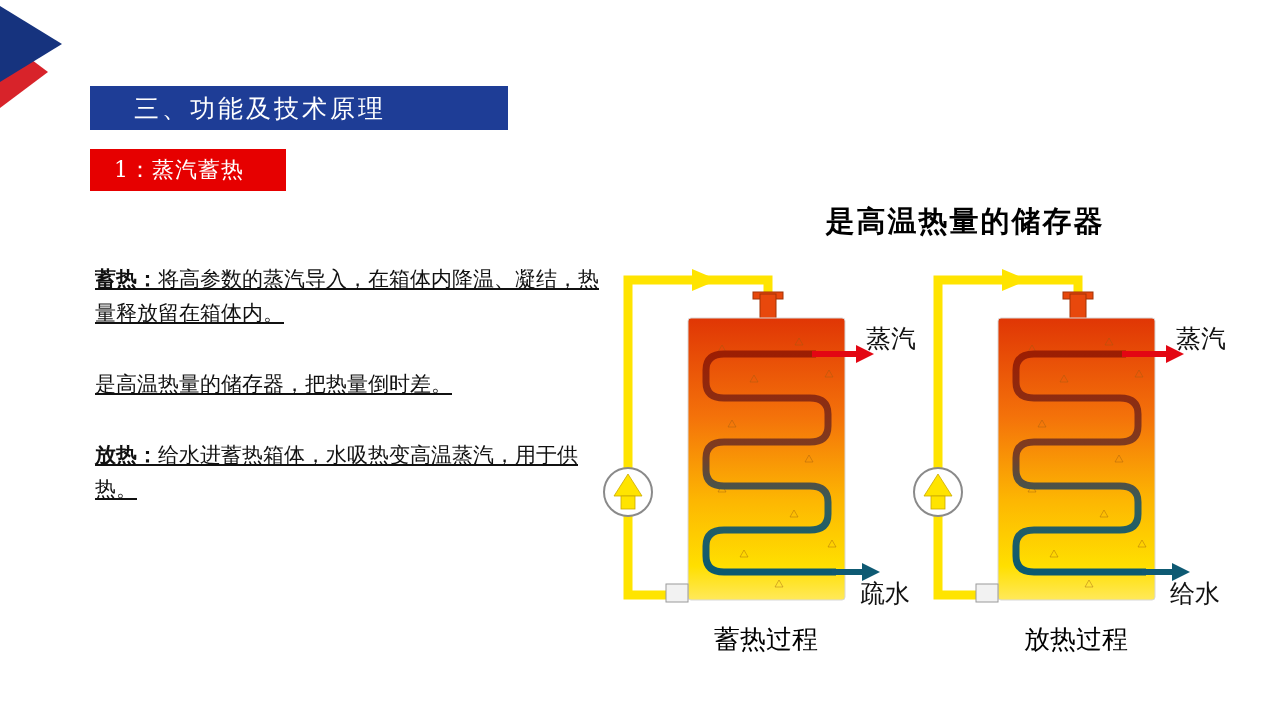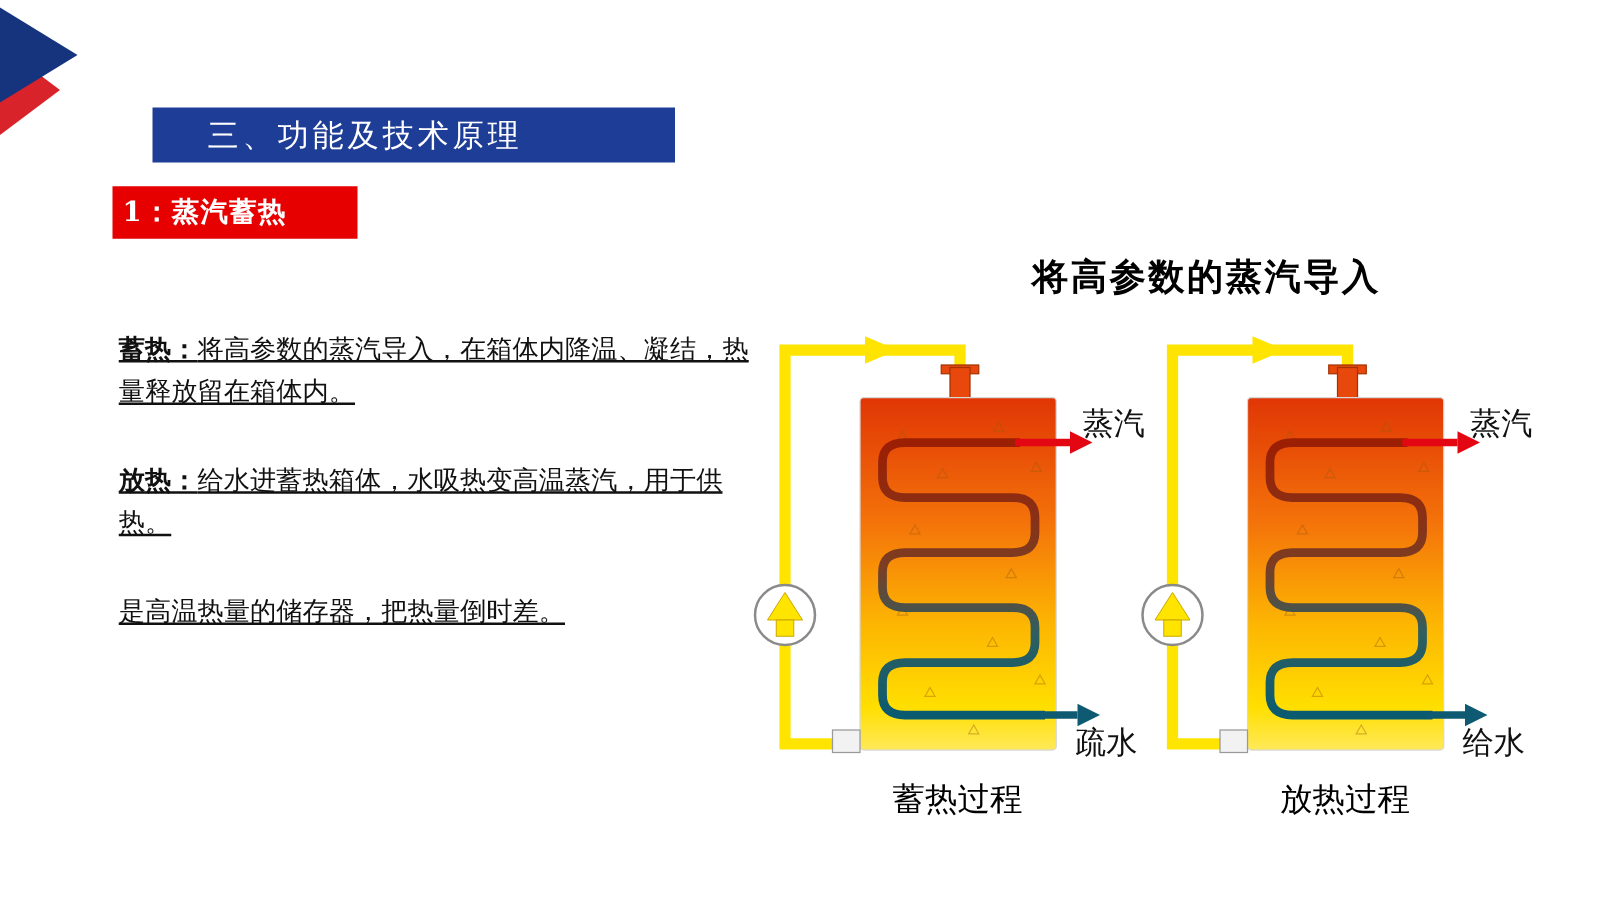--- a/index.html
+++ b/index.html
@@ -4,26 +4,26 @@
 <style>
   html,body{margin:0;padding:0;background:#888;}
   .slide{
     position:relative;width:1280px;height:720px;background:#ffffff;
     overflow:hidden;font-family:"DejaVu Serif","Liberation Serif",serif;
   }
   .corner{position:absolute;left:0;top:0;}
   .banner{
     position:absolute;left:90px;top:86px;width:418px;height:44px;
     background:#1e3d96;color:#fff;display:flex;align-items:center;
-    padding-left:44px;box-sizing:border-box;font-size:25px;letter-spacing:3px;margin-left:32px;
+    padding-left:44px;box-sizing:border-box;font-size:25px;letter-spacing:3px;
   }
   .badge{
     position:absolute;left:90px;top:149px;width:196px;height:42px;
     background:#e60000;color:#fff;display:flex;align-items:center;
-    padding-left:8px;box-sizing:border-box;font-size:22px;font-weight:bold;letter-spacing:1px;
+    padding-left:24px;box-sizing:border-box;font-size:22px;font-weight:normal;letter-spacing:1px;
   }
   .body-text{
     position:absolute;left:95px;top:262px;width:520px;
     font-size:21px;line-height:34px;color:#111;text-decoration:underline;
   }
   .body-text p{margin:0 0 37px 0;}
   .body-text b{font-weight:bold;}
   .diagram-title{
     position:absolute;left:715px;top:202px;width:500px;text-align:center;
     font-size:29px;font-weight:600;color:#000;letter-spacing:2px;
@@ -45,25 +45,25 @@
   <div class="banner">
     <span>三、功能及技术原理</span>
   </div>
 
   <div class="badge">
     <span>1：蒸汽蓄热</span>
   </div>
 
   <div class="body-text">
     <p><b>蓄热：</b><span>将高参数的蒸汽导入，在箱体内降温、凝结，热量释放留在箱体内。</span></p>
+    <p><b></b><span>是高温热量的储存器，把热量倒时差。</span></p>
     <p><b>放热：</b><span>给水进蓄热箱体，水吸热变高温蒸汽，用于供热。</span></p>
-    <p><b></b><span>是高温热量的储存器，把热量倒时差。</span></p>
   </div>
 
-  <div class="diagram-title">将高参数的蒸汽导入</div>
+  <div class="diagram-title">是高温热量的储存器</div>
 
   <svg class="diagrams" width="680" height="420" viewBox="0 0 680 420">
     <defs>
       <linearGradient id="tankGrad" x1="0" y1="0" x2="0" y2="1">
         <stop offset="0" stop-color="#e03605"></stop>
         <stop offset="0.35" stop-color="#f4720a"></stop>
         <stop offset="0.65" stop-color="#fdb702"></stop>
         <stop offset="0.88" stop-color="#ffdf00"></stop>
         <stop offset="1" stop-color="#ffe95a"></stop>
       </linearGradient>

